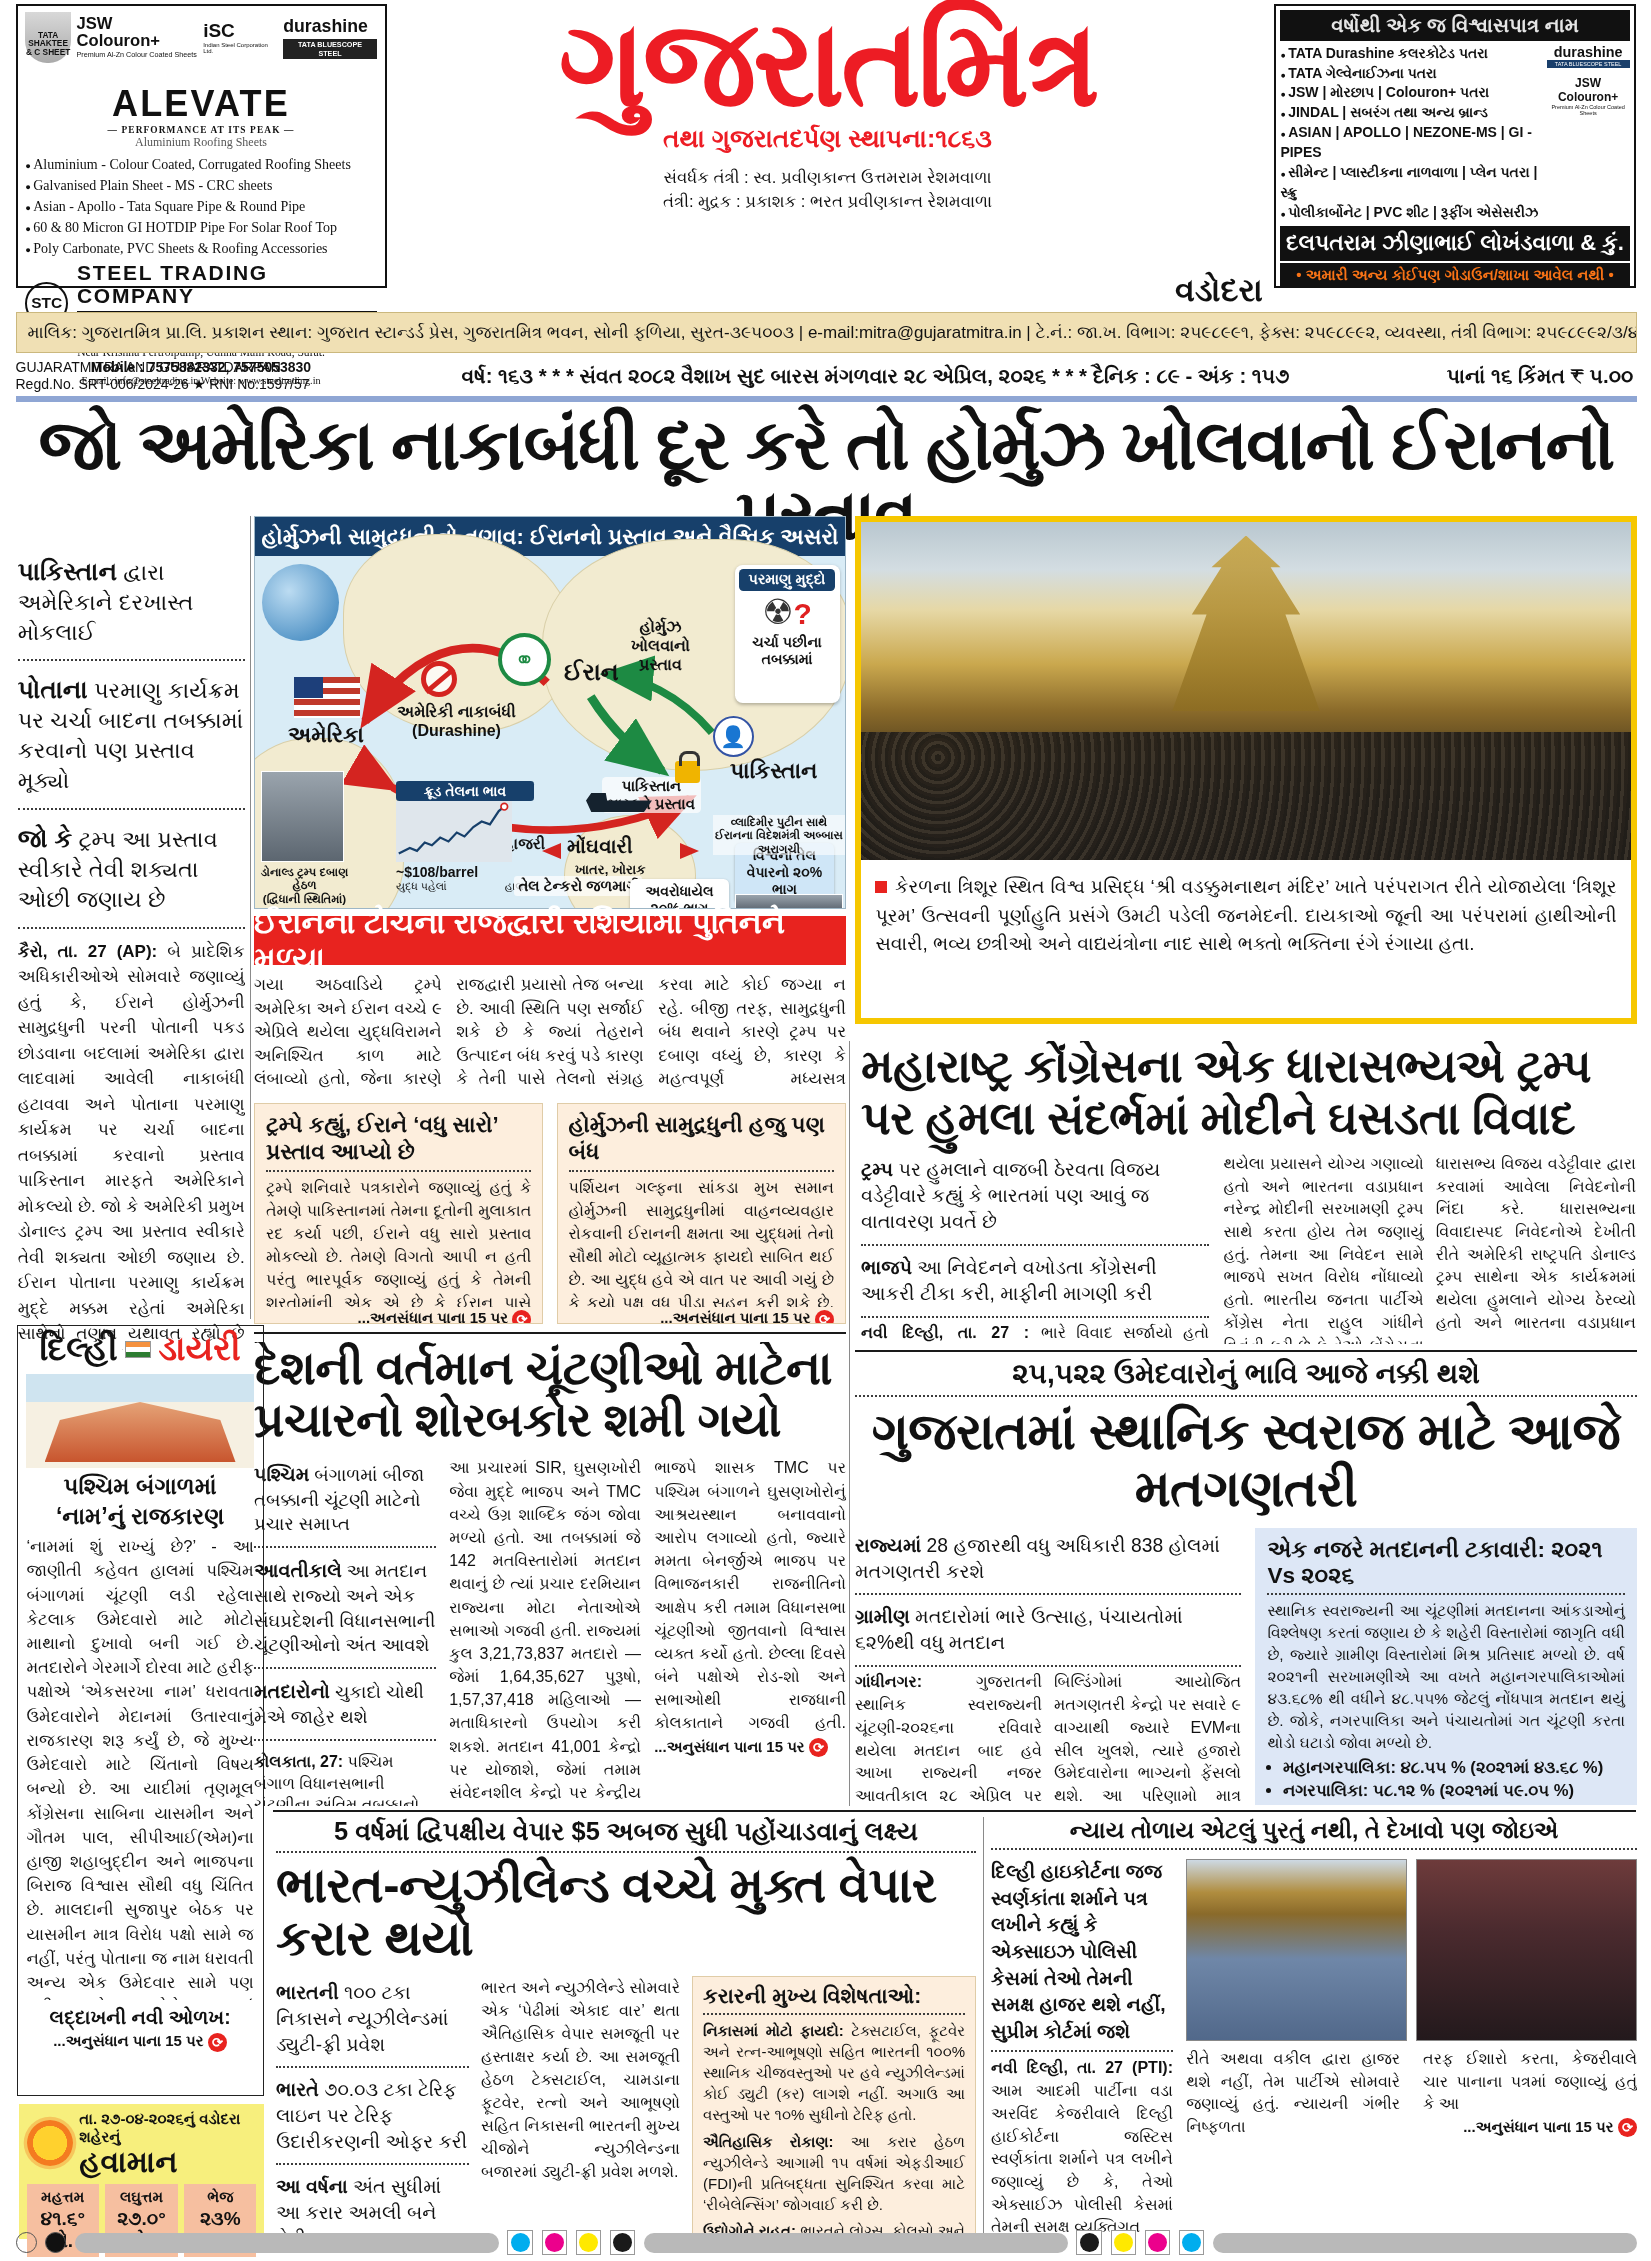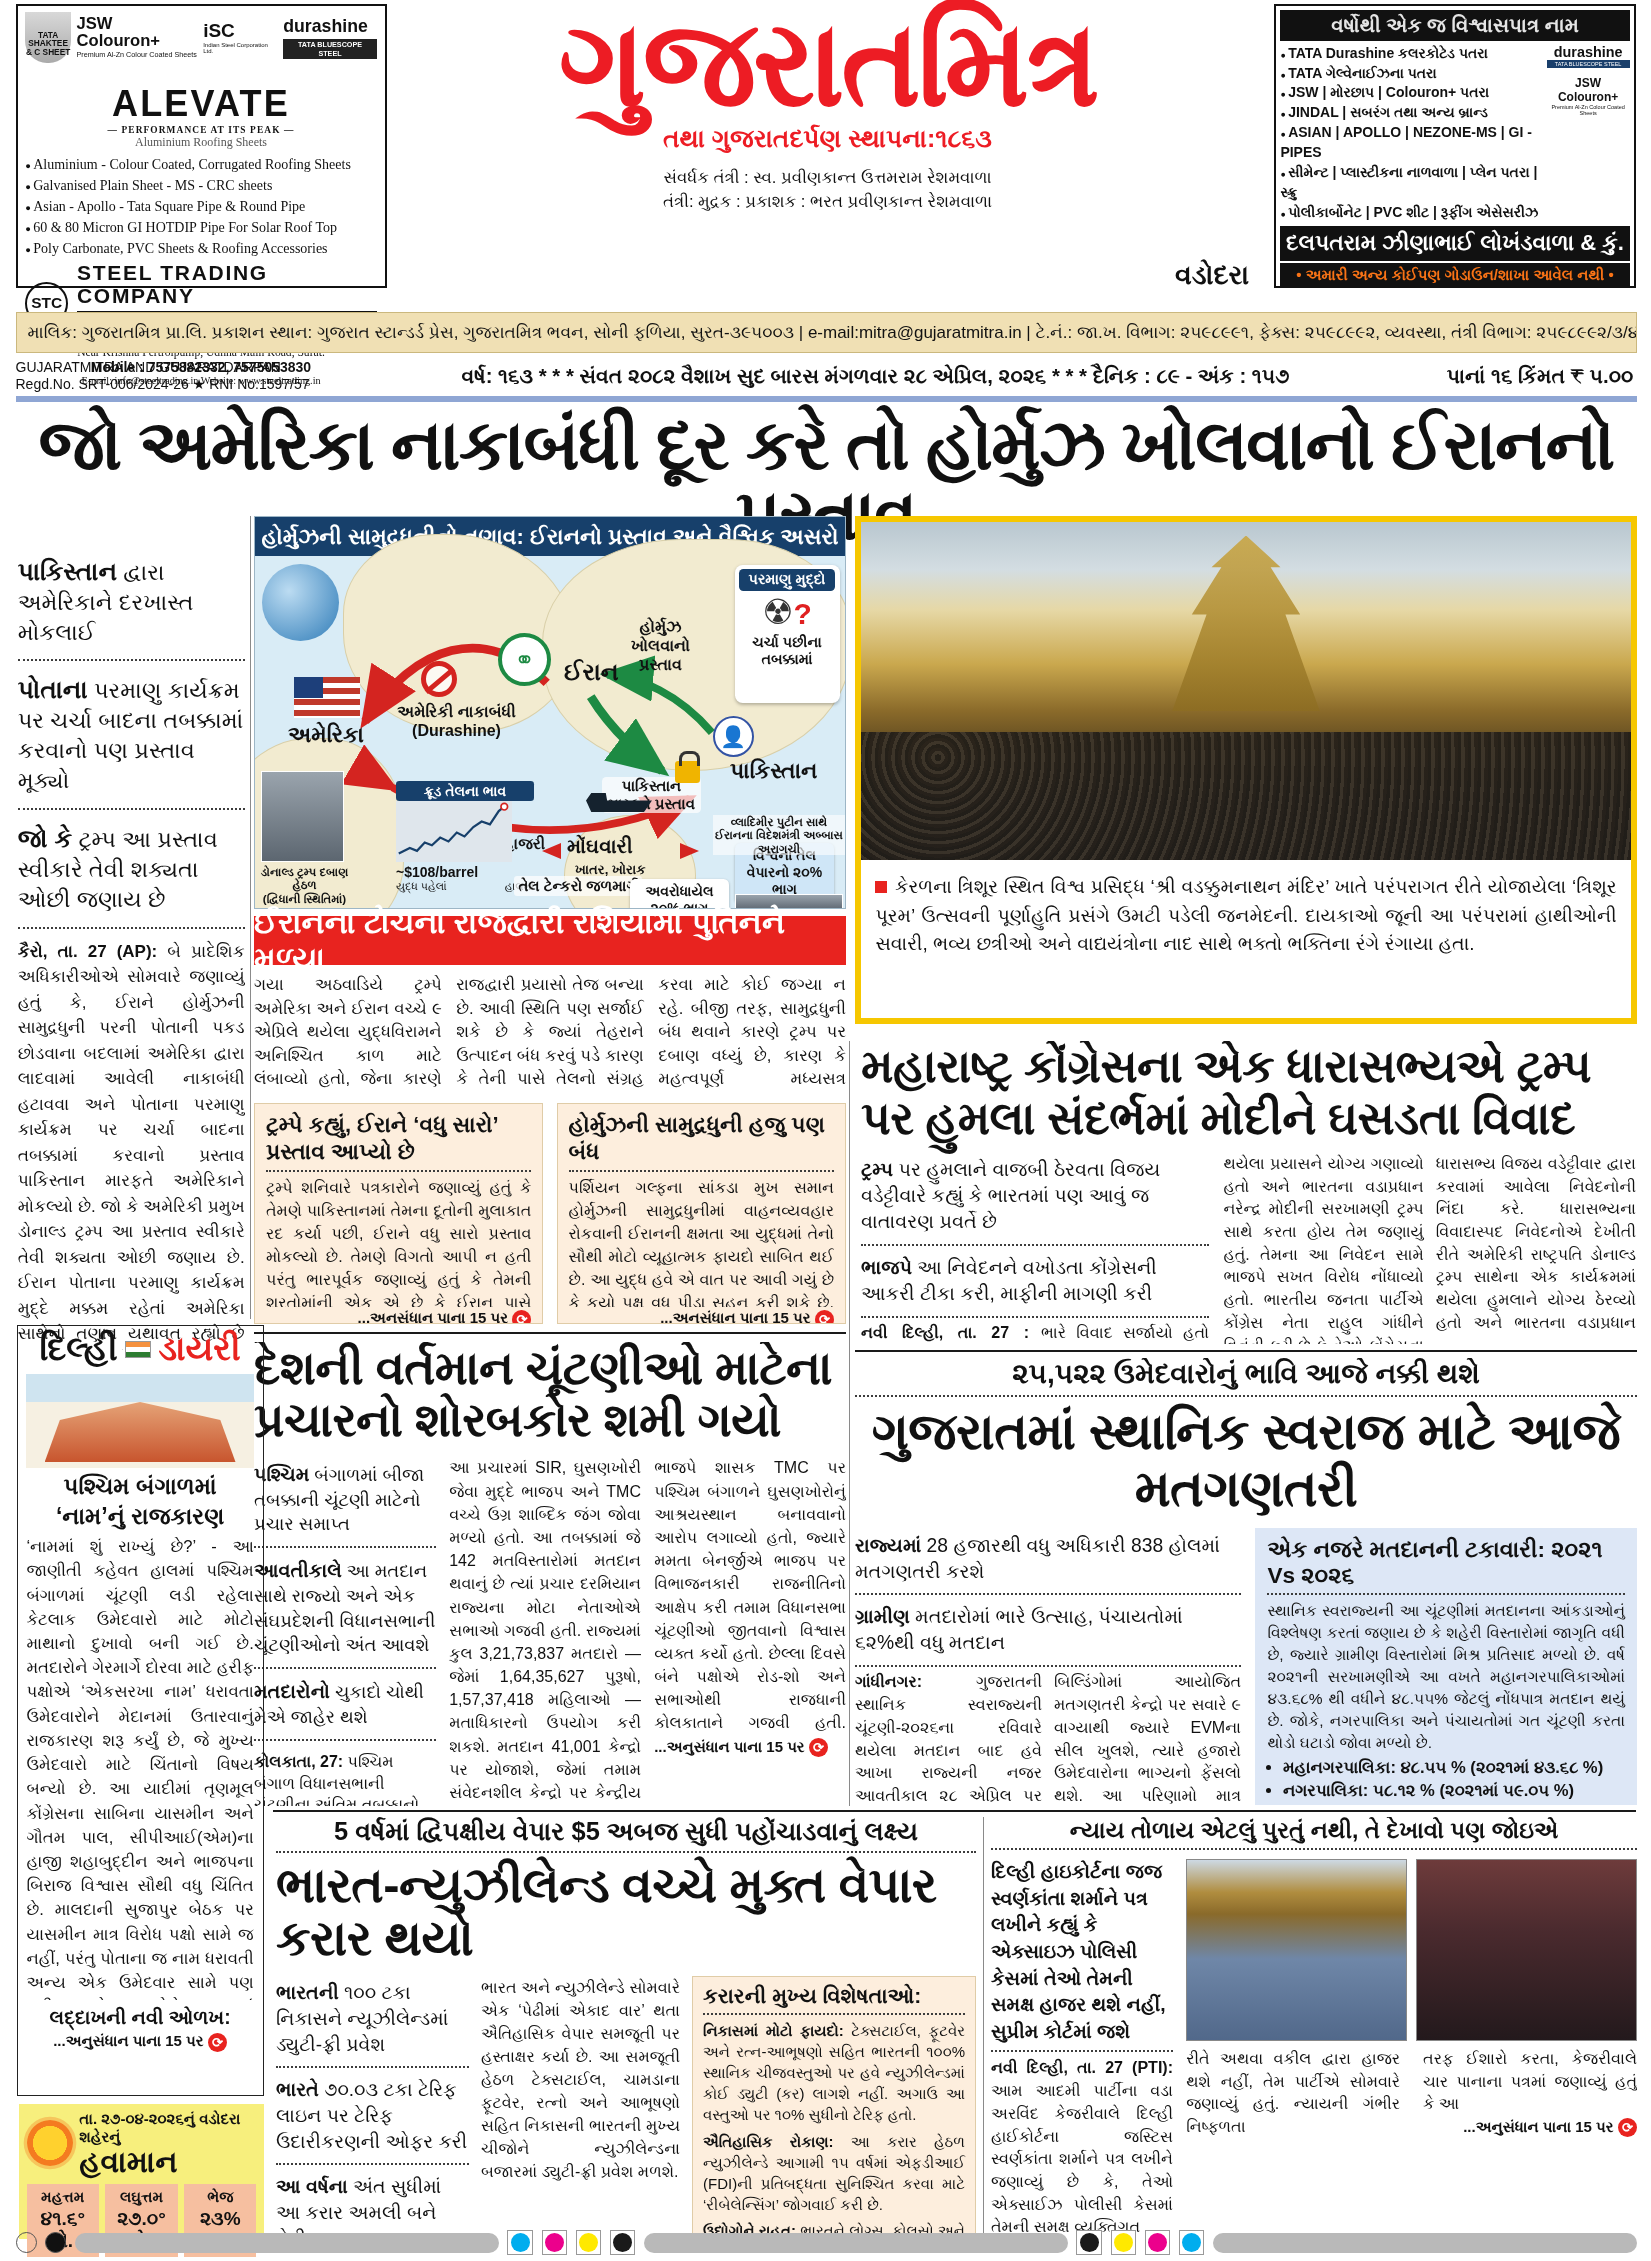--- a/index.html
+++ b/index.html
@@ -30,21 +30,21 @@
   .stc-name small { display:block; font-size:13px; letter-spacing:2.8px; border-top:1.1px solid #111; margin-top:4px; padding-top:19px;}
   .stc-addr { text-align:center; font-size:11.6px; margin-top:2.2px; }
   .stc-mob { text-align:center; font-size:14px; font-weight:700; font-family:"Liberation Sans",sans-serif;}
   .stc-em { text-align:center; font-size:10.2px; }
 
   .masthead { position:absolute; left:386px; top:7.7px; width:883px; text-align:center; }
   .mast-title { font-size:120px; line-height:0.92; font-weight:900; color:#ed1c24; letter-spacing:-3.3px; }
   .mast-sub { font-size:25px; font-weight:700; color:#ed1c24; margin-top:5.5px; }
   .mast-ed { font-size:16.6px; margin-top:14.4px; }
   .mast-ed2 { font-size:16.6px; margin-top:4.4px; }
-  .edition { position:absolute; left:1175px; top:260px; font-size:27px; font-weight:800; }
+  .edition { position:absolute; left:1175px; top:272px; font-size:32px; font-weight:800; }
 
   .right-ad { position:absolute; left:1274px; top:4.4px; width:362px; height:284px; border:2.8px solid #111; display:flex; flex-direction:column; overflow:hidden;}
   .ra-header { background:#111; color:#e5e5e5; text-align:center; font-size:20px; font-weight:800; padding:4.4px 2.2px; margin:3.3px 4.4px 1.1px 4.4px;}
   .ra-mid { display:flex; padding:1.1px 4.4px; }
   .ra-list { flex:1; }
   .ra-list div { font-size:14px; font-weight:700; line-height:1.42; }
   .ra-list div::before { content:"● "; font-size:8.8px; }
   .ra-logos { width:83px; text-align:center; }
   .ra-logos .d1 { font-size:14.4px; font-weight:800; }
   .ra-logos .d2 { font-size:5.5px; background:#1a3f6b; color:#fff; padding:1.1px; }

